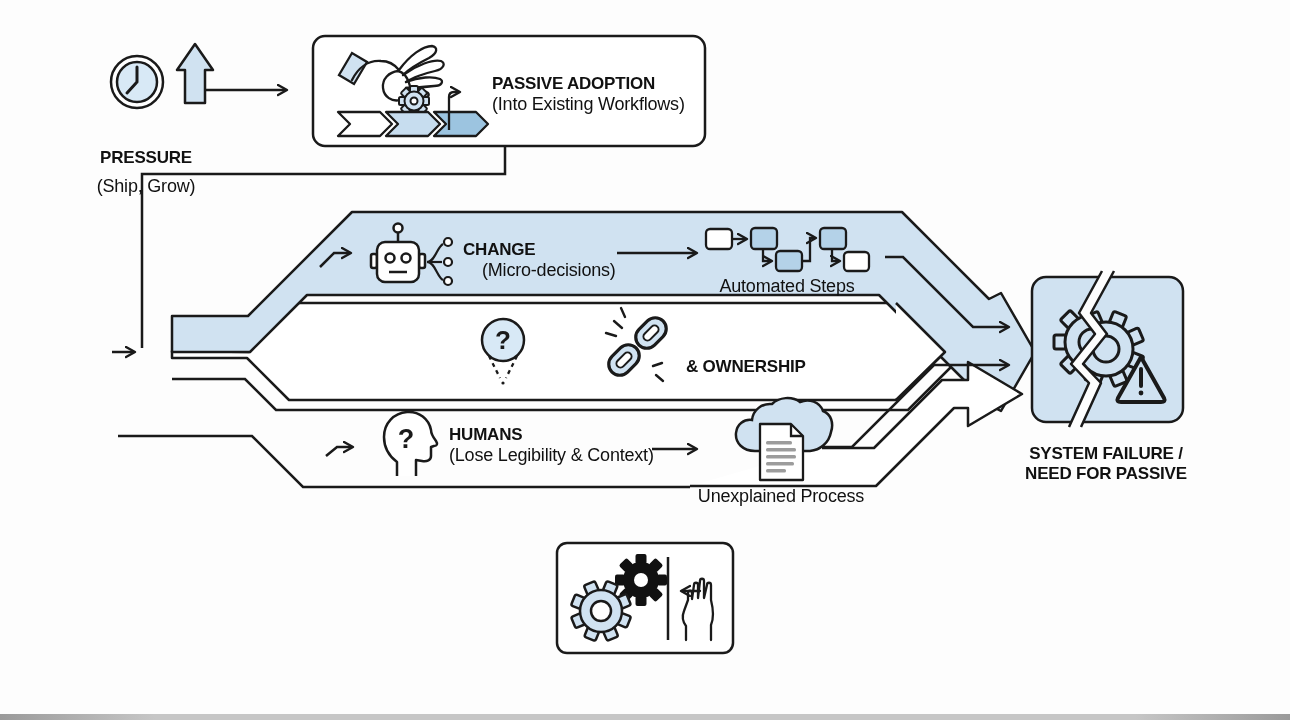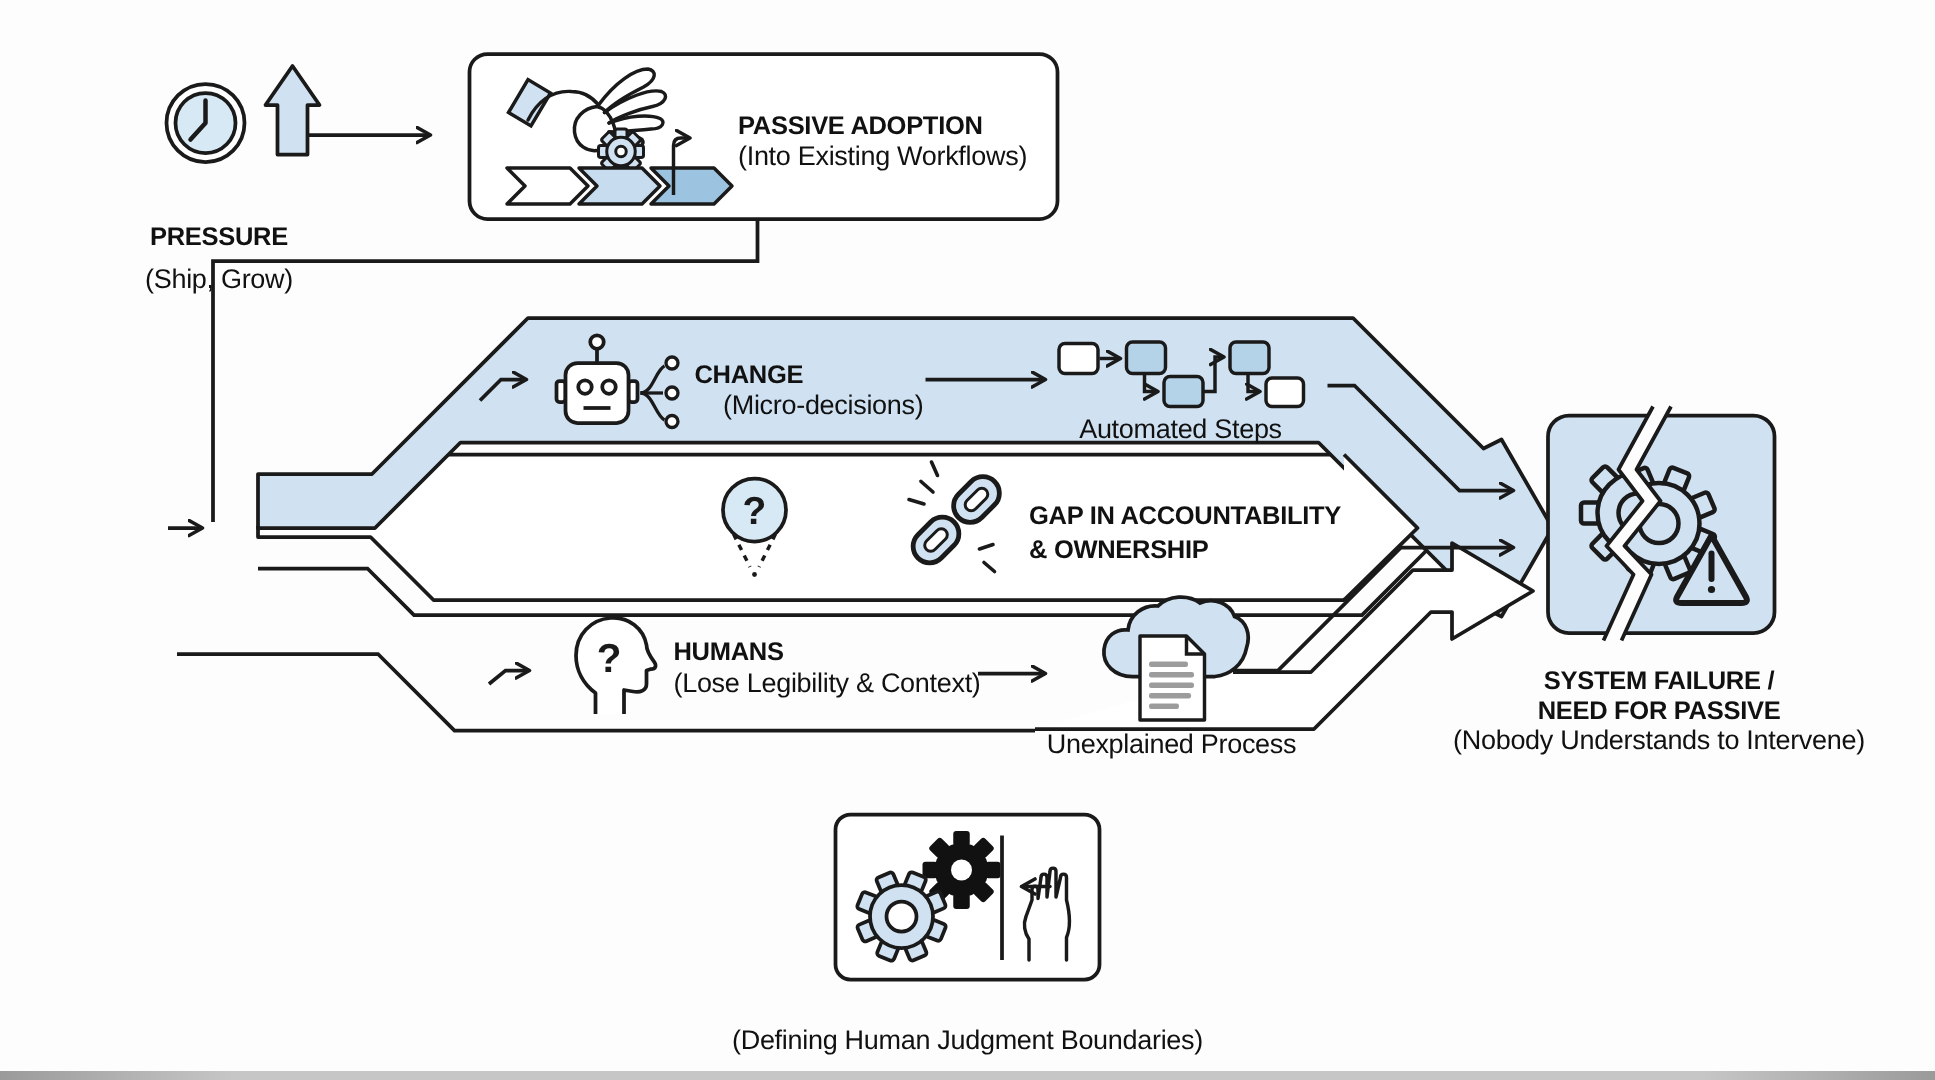--- a/index.html
+++ b/index.html
@@ -254,28 +254,25 @@
 <div class="lbl r ctr" style="left:146px;top:132px;margin-top:44px;">(Ship, Grow)</div>
 
 <div class="lbl b" style="left:492px;top:73px;">PASSIVE ADOPTION</div>
 <div class="lbl r" style="left:492px;top:94px;">(Into Existing Workflows)</div>
 
 <div class="lbl b" style="left:463px;top:239px;">CHANGE</div>
 <div class="lbl r" style="left:482px;top:260px;">(Micro-decisions)</div>
 
 <div class="lbl r ctr" style="left:787px;top:276px;">Automated Steps</div>
 
-<div class="lbl b" style="left:686px;top:333px;">GAP IN ACCOUNTABILITY</div>
 <div class="lbl b" style="left:686px;top:356px;">&amp; OWNERSHIP</div>
 
 <div class="lbl b" style="left:449px;top:424px;">HUMANS</div>
 <div class="lbl r" style="left:449px;top:445px;">(Lose Legibility &amp; Context)</div>
 
 <div class="lbl r ctr" style="left:781px;top:486px;">Unexplained Process</div>
 
 <div class="lbl b ctr" style="left:1106px;top:443px;">SYSTEM FAILURE /</div>
 <div class="lbl b ctr" style="left:1106px;top:463px;">NEED FOR PASSIVE</div>
-<div class="lbl r ctr" style="left:1106px;top:483px;">(Nobody Understands to Intervene)</div>
-
-<div class="lbl r ctr" style="left:645px;top:683px;">(Defining Human Judgment Boundaries)</div>
+
 
 <div id="bottom-bar"></div>
 </div>
 
 </body></html>

